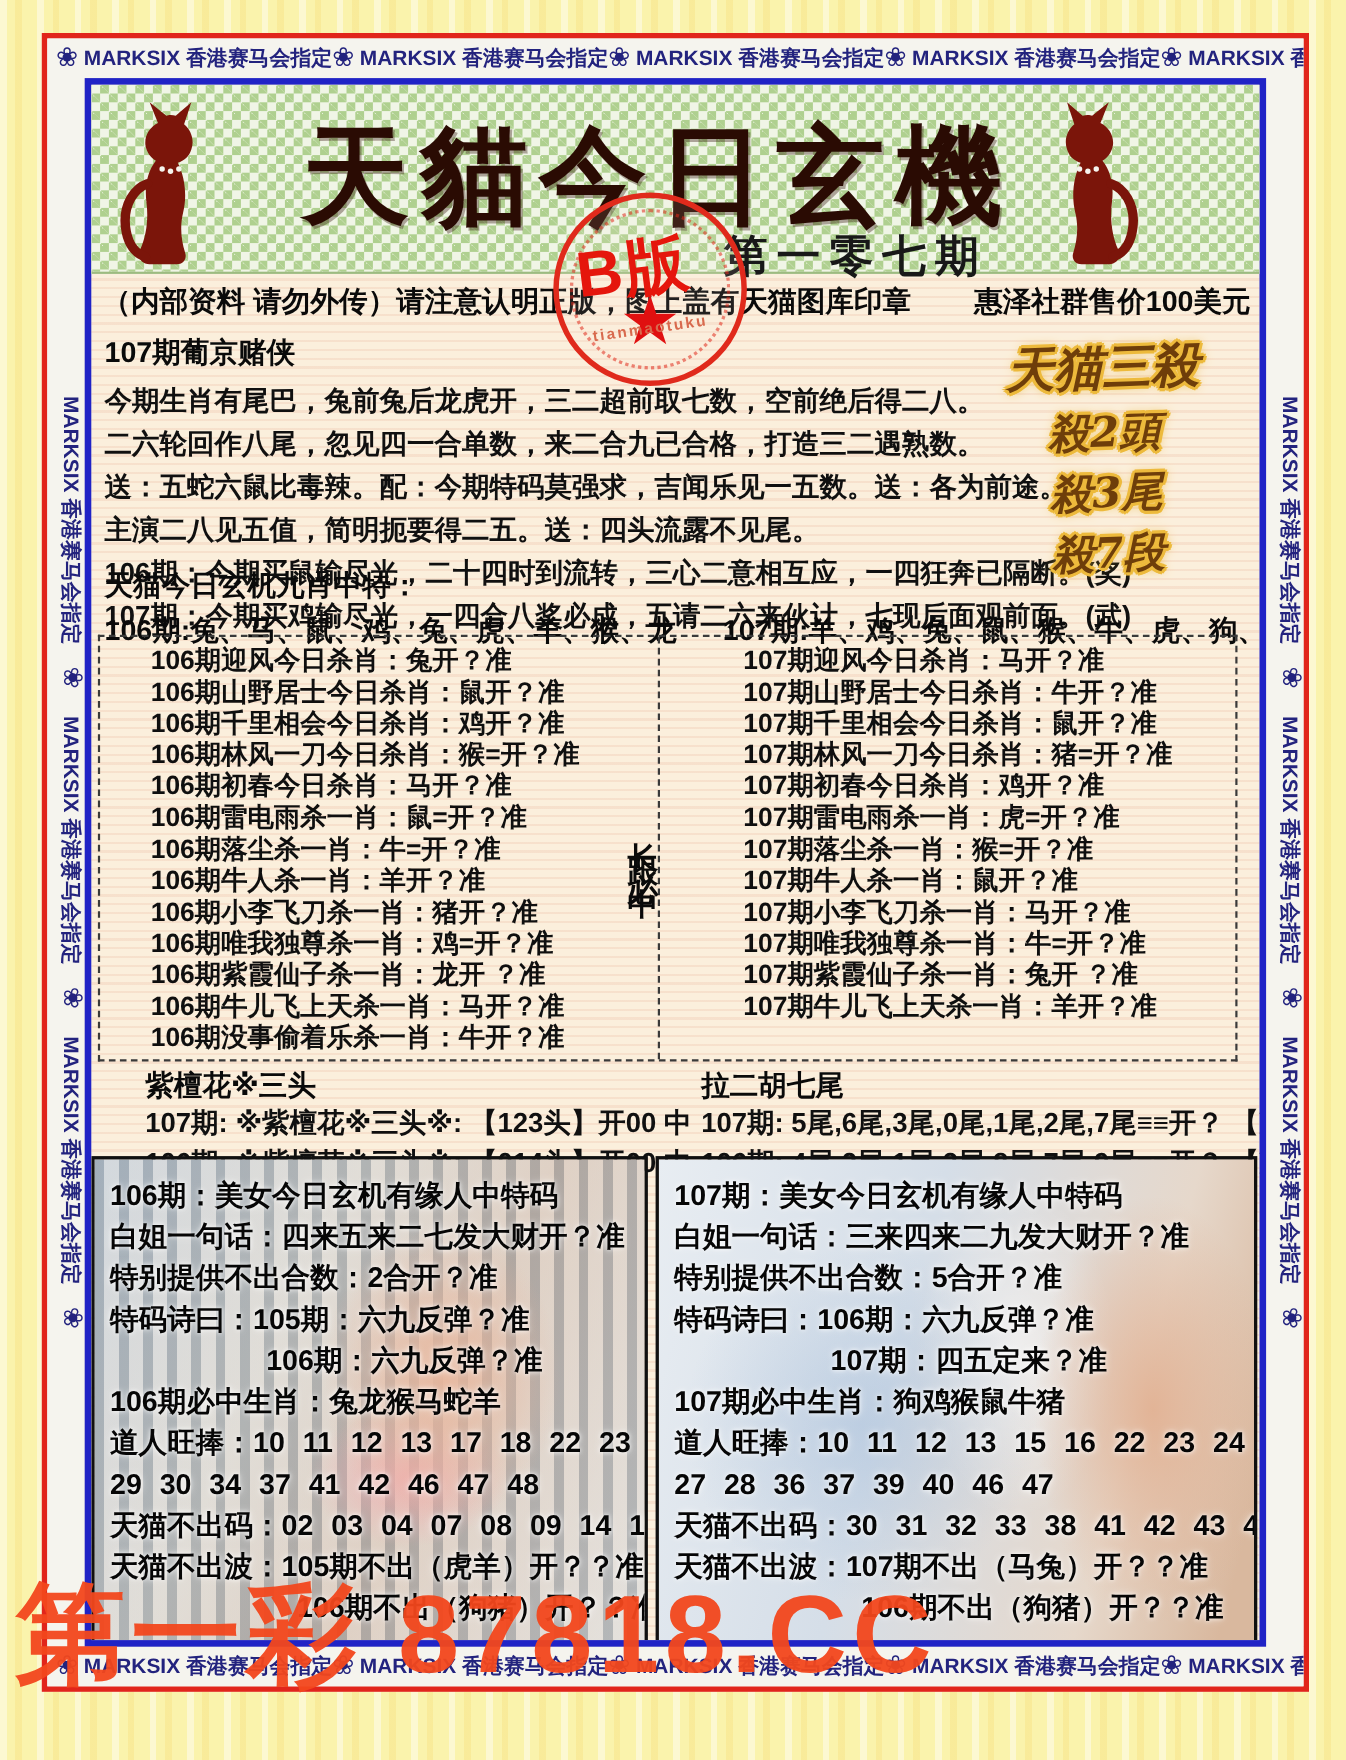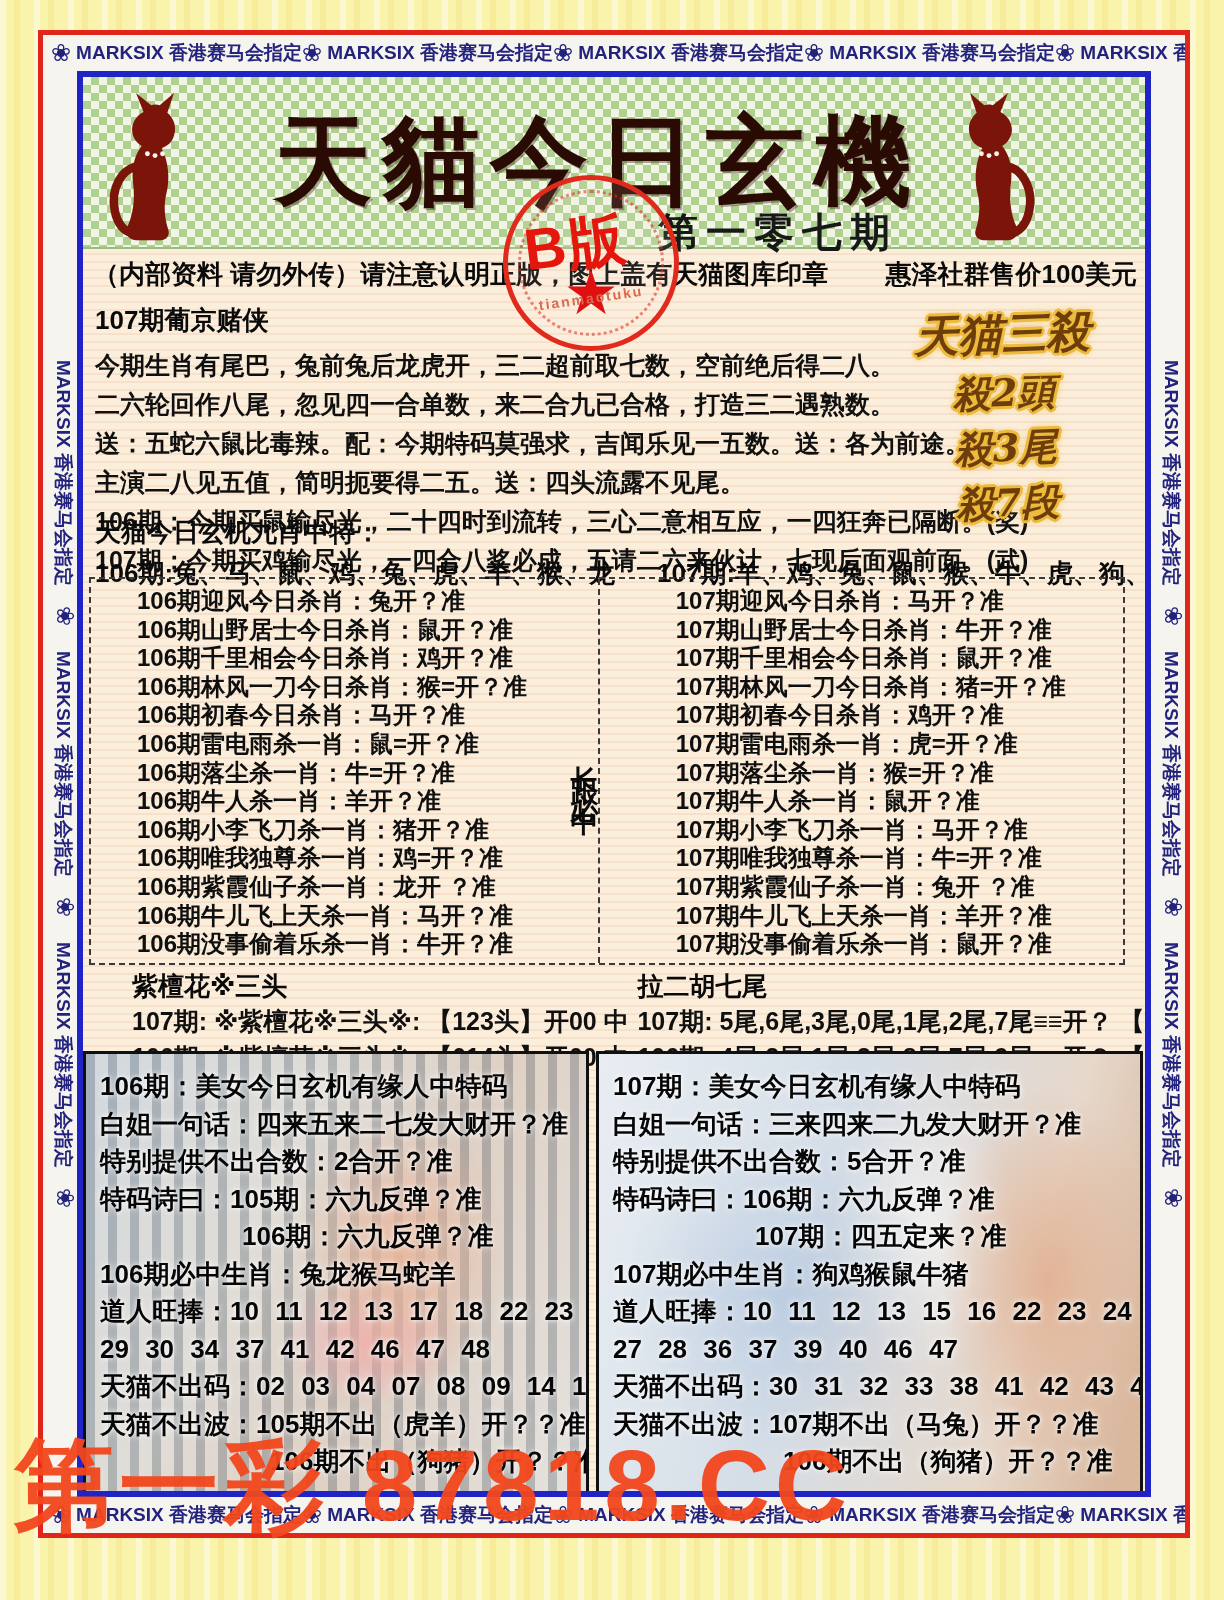--- a/index.html
+++ b/index.html
@@ -281,21 +281,20 @@
         <div class="kill-line">107期千里相会今日杀肖：鼠开？准</div>
         <div class="kill-line">107期林风一刀今日杀肖：猪=开？准</div>
         <div class="kill-line">107期初春今日杀肖：鸡开？准</div>
         <div class="kill-line">107期雷电雨杀一肖：虎=开？准</div>
         <div class="kill-line">107期落尘杀一肖：猴=开？准</div>
         <div class="kill-line">107期牛人杀一肖：鼠开？准</div>
         <div class="kill-line">107期小李飞刀杀一肖：马开？准</div>
         <div class="kill-line">107期唯我独尊杀一肖：牛=开？准</div>
         <div class="kill-line">107期紫霞仙子杀一肖：兔开 ？准</div>
         <div class="kill-line">107期牛儿飞上天杀一肖：羊开？准</div>
-        <div class="kill-line">107期没事偷着乐杀一肖：鼠开？准</div>
       </div>
       <div class="kill-mid">长跟必中</div>
     </div>
 
     <div class="ztlrh">
       <div class="col">
         <div class="h">紫檀花※三头</div>
         <div class="l">107期:  ※紫檀花※三头※:  【123头】开00 中</div>
         <div class="l">106期:  ※紫檀花※三头※:  【014头】开00 中</div>
       </div>

